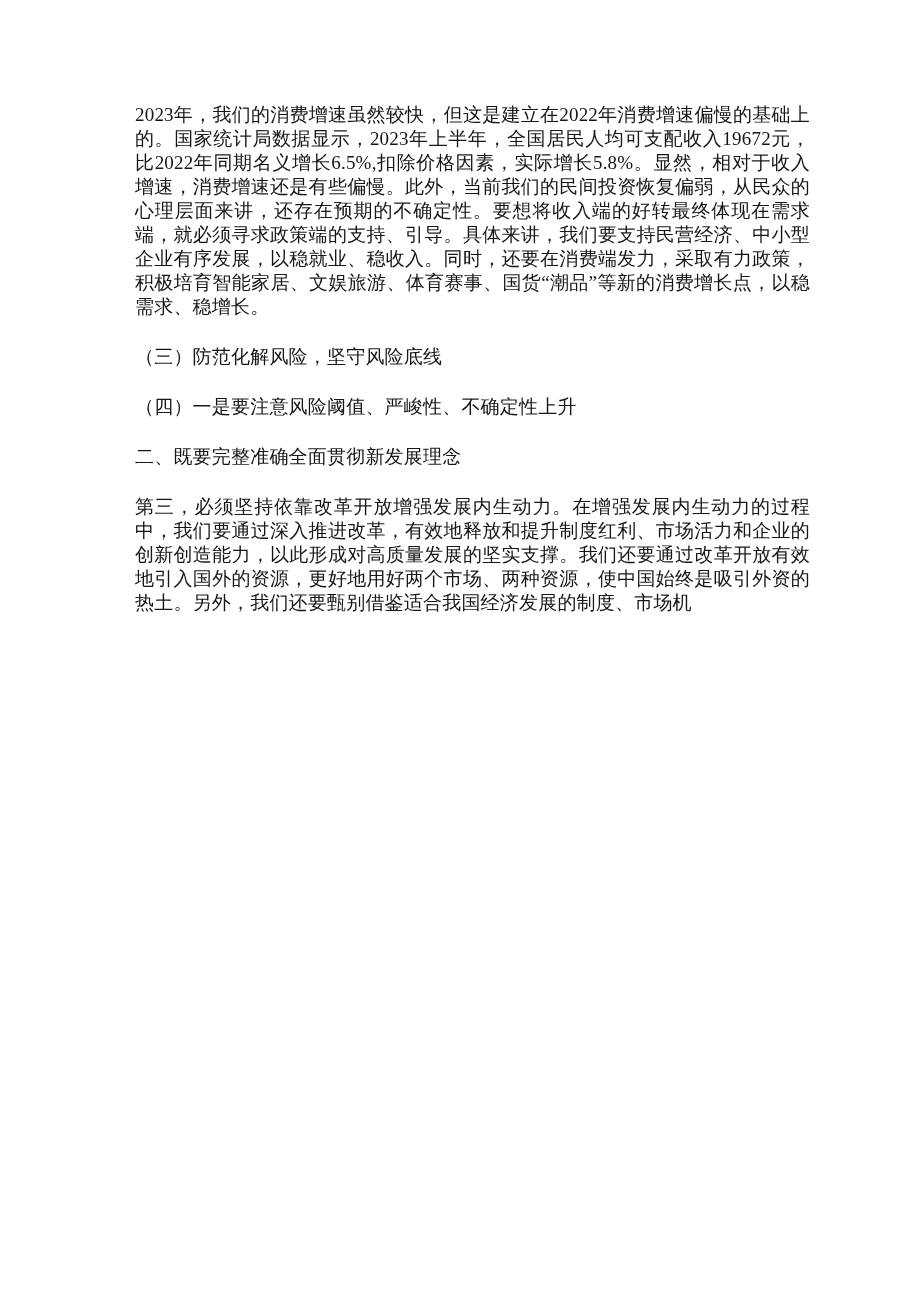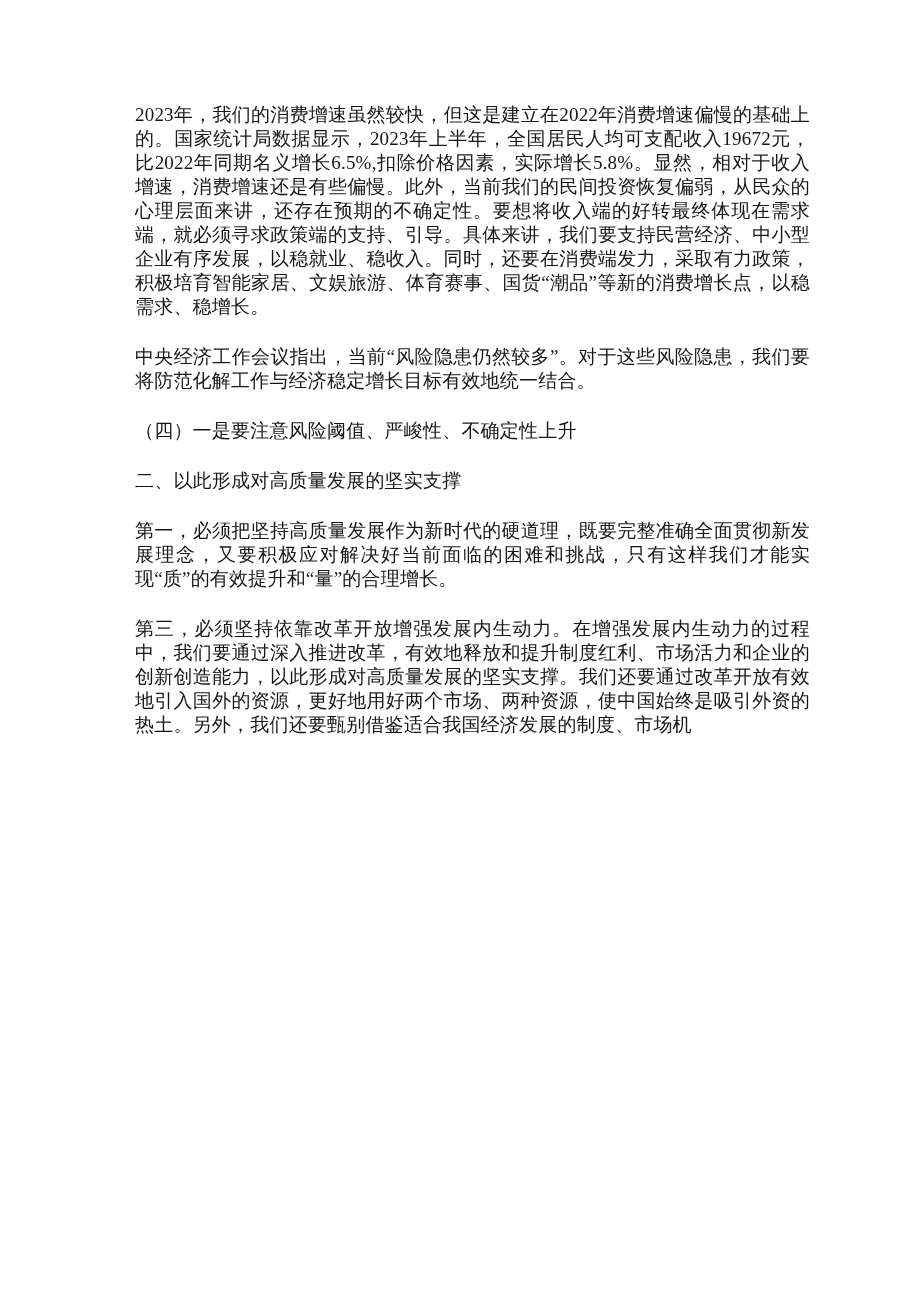--- a/index.html
+++ b/index.html
@@ -35,19 +35,18 @@
   .doc-block:last-child {
     margin-bottom: 0;
   }
 </style>
 </head>
 <body>
 
 <div class="doc-page">
   <div class="doc-body">
     <p class="doc-block">2023年，我们的消费增速虽然较快，但这是建立在2022年消费增速偏慢的基础上的。国家统计局数据显示，2023年上半年，全国居民人均可支配收入19672元，比2022年同期名义增长6.5%,扣除价格因素，实际增长5.8%。显然，相对于收入增速，消费增速还是有些偏慢。此外，当前我们的民间投资恢复偏弱，从民众的心理层面来讲，还存在预期的不确定性。要想将收入端的好转最终体现在需求端，就必须寻求政策端的支持、引导。具体来讲，我们要支持民营经济、中小型企业有序发展，以稳就业、稳收入。同时，还要在消费端发力，采取有力政策，积极培育智能家居、文娱旅游、体育赛事、国货“潮品”等新的消费增长点，以稳需求、稳增长。</p>
-    <p class="doc-block">中央经济工作会议指出，当前“风险隐患仍然较多”。对于这些风险隐患，我们要将防范化解工作与经济稳定增长目标有效地统一结合。</p>
+    <p class="doc-block">（三）防范化解风险，坚守风险底线</p>
     <p class="doc-block">（四）一是要注意风险阈值、严峻性、不确定性上升</p>
-    <p class="doc-block">二、以此形成对高质量发展的坚实支撑</p>
-    <p class="doc-block">第一，必须把坚持高质量发展作为新时代的硬道理，既要完整准确全面贯彻新发展理念，又要积极应对解决好当前面临的困难和挑战，只有这样我们才能实现“质”的有效提升和“量”的合理增长。</p>
+    <p class="doc-block">二、既要完整准确全面贯彻新发展理念</p>
     <p class="doc-block">第三，必须坚持依靠改革开放增强发展内生动力。在增强发展内生动力的过程中，我们要通过深入推进改革，有效地释放和提升制度红利、市场活力和企业的创新创造能力，以此形成对高质量发展的坚实支撑。我们还要通过改革开放有效地引入国外的资源，更好地用好两个市场、两种资源，使中国始终是吸引外资的热土。另外，我们还要甄别借鉴适合我国经济发展的制度、市场机</p>
   </div>
 </div>
 
 </body></html>

